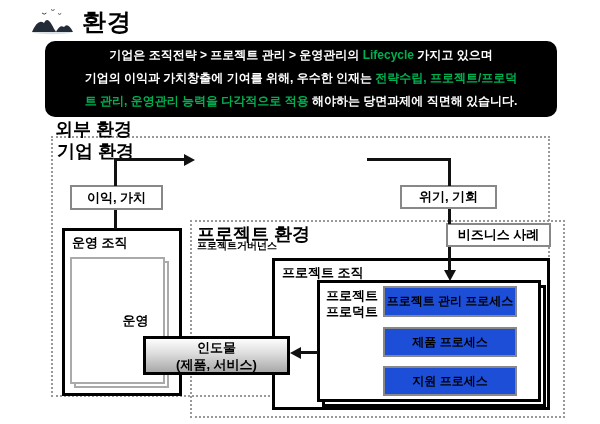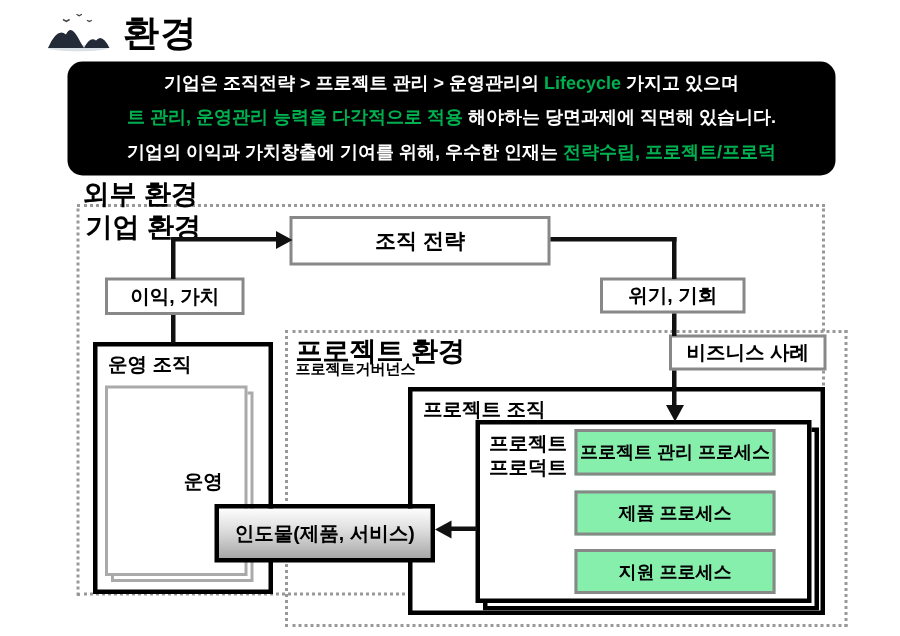--- a/index.html
+++ b/index.html
@@ -24,28 +24,28 @@
     display:flex;align-items:center;justify-content:center;white-space:nowrap;z-index:4;
   }
   .black-box{border:3px solid #000;background:#fff;z-index:3;}
   .corner-label{position:absolute;left:7px;top:3px;font-size:13px;font-weight:bold;white-space:nowrap;}
   .page{border:2px solid #aaa;background:#fff;z-index:4;padding-left:36px;}
   .page-text{
     width:100%;height:100%;display:flex;flex-direction:column;align-items:center;
     justify-content:center;font-size:13px;font-weight:bold;text-align:center;line-height:16px;
   }
   .proc-box{
-    border:2px solid #888;background:#86efac;font-size:12px;font-weight:bold;
+    border:2px solid #888;background:#1d4ed8;font-size:12px;font-weight:bold;
     display:flex;align-items:center;justify-content:center;white-space:nowrap;z-index:6;
   }
   .stack-label{font-size:13px;font-weight:bold;line-height:16px;z-index:6;}
   .deliverable{
     left:143px;top:336px;width:147px;height:39px;border:3px solid #000;
     background:linear-gradient(180deg,#fdfdfd 0%,#dcdcdc 45%,#a8a8a8 100%);
-    display:flex;flex-direction:row;align-items:center;justify-content:center;
+    display:flex;flex-direction:column;align-items:center;justify-content:center;
     font-size:13px;font-weight:bold;line-height:17px;z-index:30;text-align:center;
   }
   .hline{background:#111;height:3px;z-index:10;}
   .vline{background:#111;width:3px;z-index:10;}
   .arrow-right{width:0;height:0;border-left:11px solid #111;border-top:6px solid transparent;border-bottom:6px solid transparent;z-index:11;}
   .arrow-left{width:0;height:0;border-right:11px solid #111;border-top:6px solid transparent;border-bottom:6px solid transparent;z-index:31;}
   .arrow-down{width:0;height:0;border-top:11px solid #111;border-left:6px solid transparent;border-right:6px solid transparent;z-index:11;}
 </style>
 </head>
 <body>
@@ -59,34 +59,33 @@
       <path d="M26 27 Q30 19 34 22 Q38 17 43 27 Z" fill="#222b37"></path>
       <path d="M12 8 l2.2 1.2 l2.2 -1.2" stroke="#444" fill="none" stroke-width="1"></path>
       <path d="M21 4.5 l1.8 1 l1.8 -1" stroke="#444" fill="none" stroke-width="0.9"></path>
       <path d="M28 8.5 l1.6 0.9 l1.6 -0.9" stroke="#444" fill="none" stroke-width="0.9"></path>
     </svg>
   </div>
   <div class="abs title" style="left:82px;top:6px;">환경</div>
 
   <div class="abs intro">
     <div><span>기업은  조직전략 &gt; 프로젝트 관리 &gt; 운영관리의 </span><span class="hl">Lifecycle</span><span> 가지고 있으며</span></div>
+    <div><span>기업의 이익과 가치창출에 기여를 위해, 우수한 인재는 </span><span class="hl">전략수립, 프로젝트/프로덕</span></div>
     <div><span class="hl">트 관리, 운영관리 능력을 다각적으로 적용</span><span> 해야하는 당면과제에 직면해 있습니다.</span></div>
-    <div><span>기업의 이익과 가치창출에 기여를 위해, 우수한 인재는 </span><span class="hl">전략수립, 프로젝트/프로덕</span></div>
   </div>
 
   <div class="abs region-label" style="left:55px;top:117px;">외부 환경</div>
 
   <div class="abs dotted-box" style="left:51px;top:136px;width:499px;height:261px;"></div>
   <div class="abs region-label" style="left:57px;top:139px;">기업 환경</div>
 
   <div class="abs dotted-box" style="left:190px;top:220px;width:375px;height:198px;"></div>
   <div class="abs region-label" style="left:197px;top:222px;">프로젝트 환경</div>
   <div class="abs sub-label" style="left:197px;top:239px;">프로젝트거버넌스</div>
 
-  <div class="abs gray-box" style="left:193px;top:144px;width:174px;height:33px;font-size:14px;">조직 전략</div>
   <div class="abs gray-box" style="left:70px;top:185px;width:93px;height:25px;">이익, 가치</div>
   <div class="abs gray-box" style="left:400px;top:185px;width:97px;height:24px;">위기, 기회</div>
   <div class="abs gray-box" style="left:398px;top:223px;width:105px;height:24px;margin-left:48px;">비즈니스 사례</div>
 
   <div class="abs black-box" style="left:62px;top:228px;width:120px;height:168px;">
     <span class="corner-label">운영 조직</span>
   </div>
   <div class="abs page" style="left:74px;top:261px;width:95px;height:127px;"></div>
   <div class="abs page" style="left:70px;top:257px;width:95px;height:127px;z-index:5;">
     <div class="page-text">

